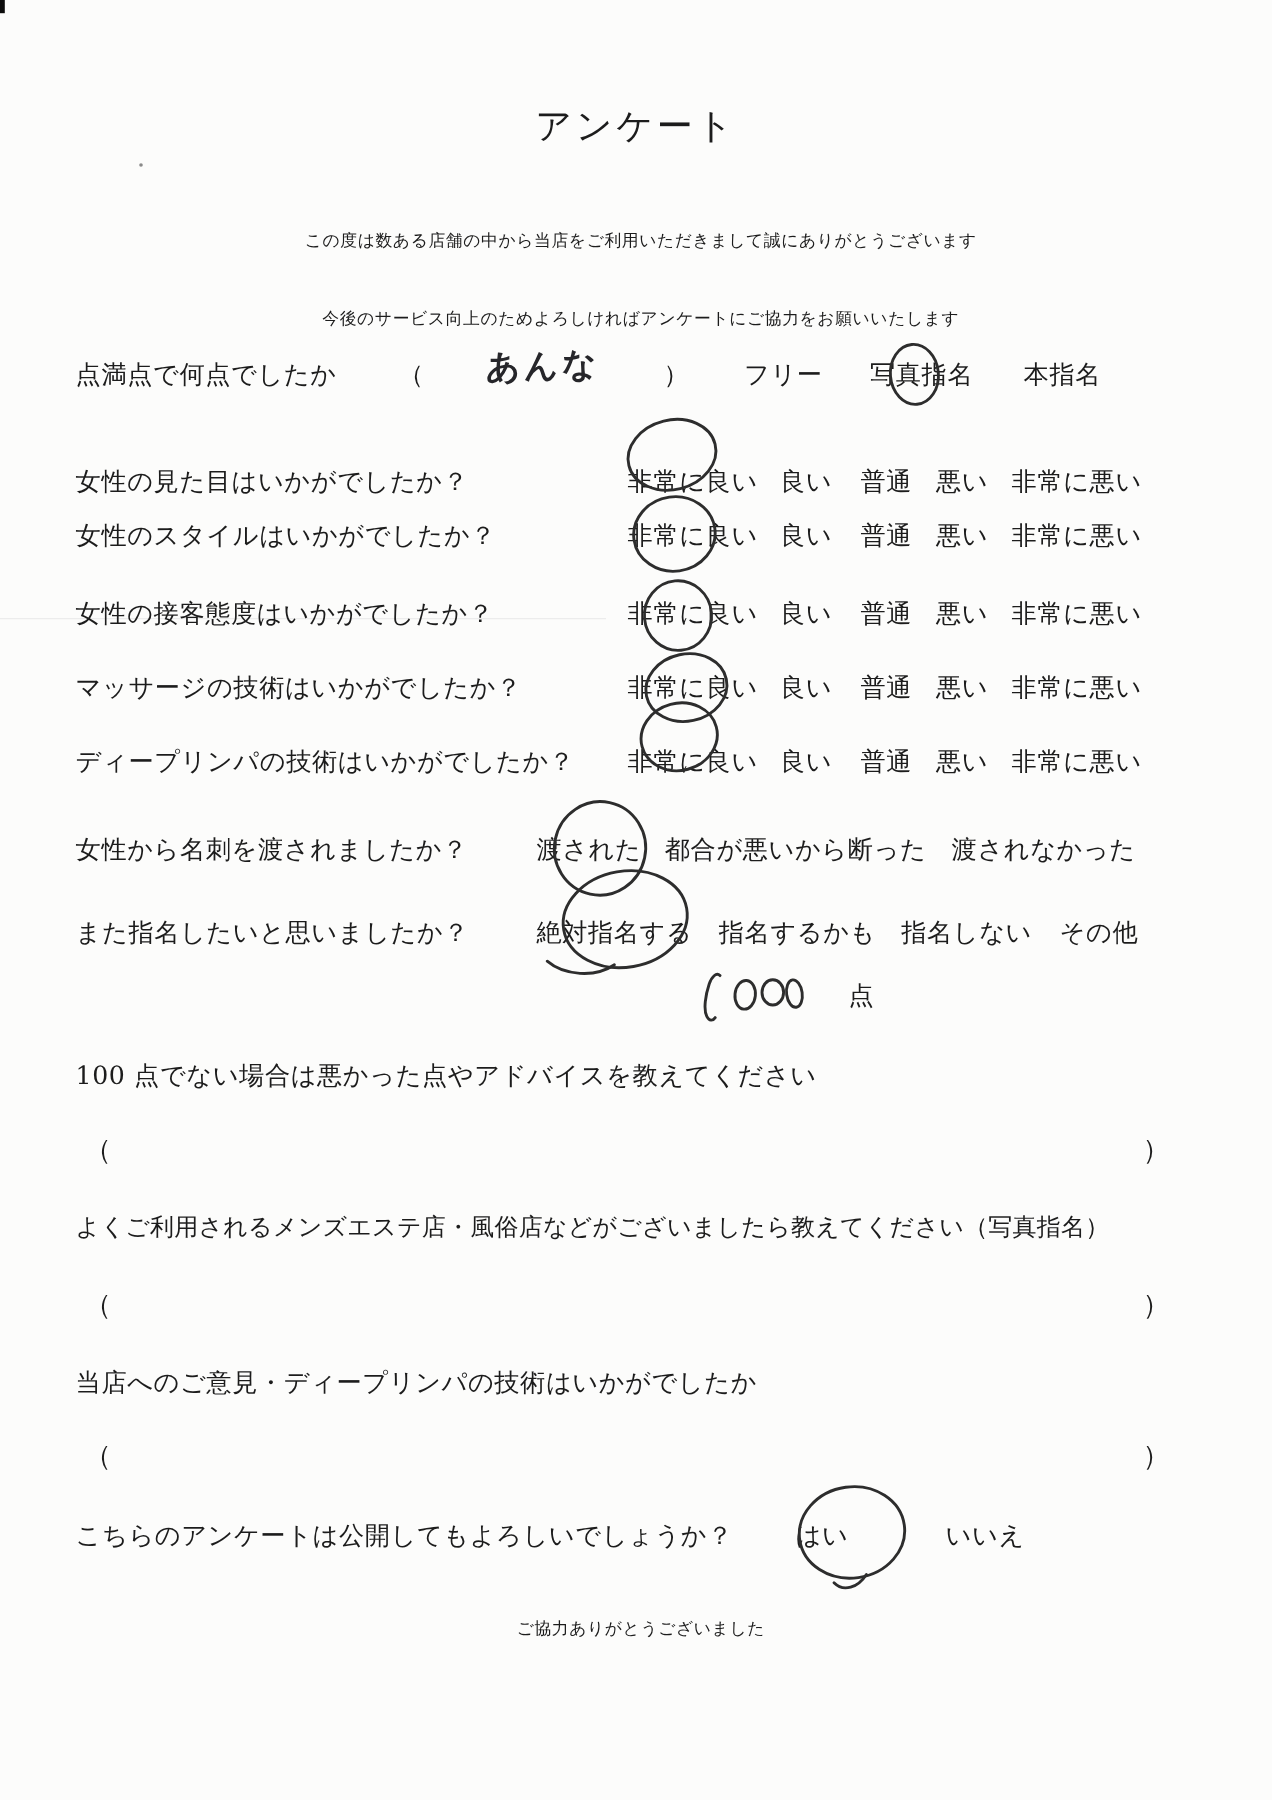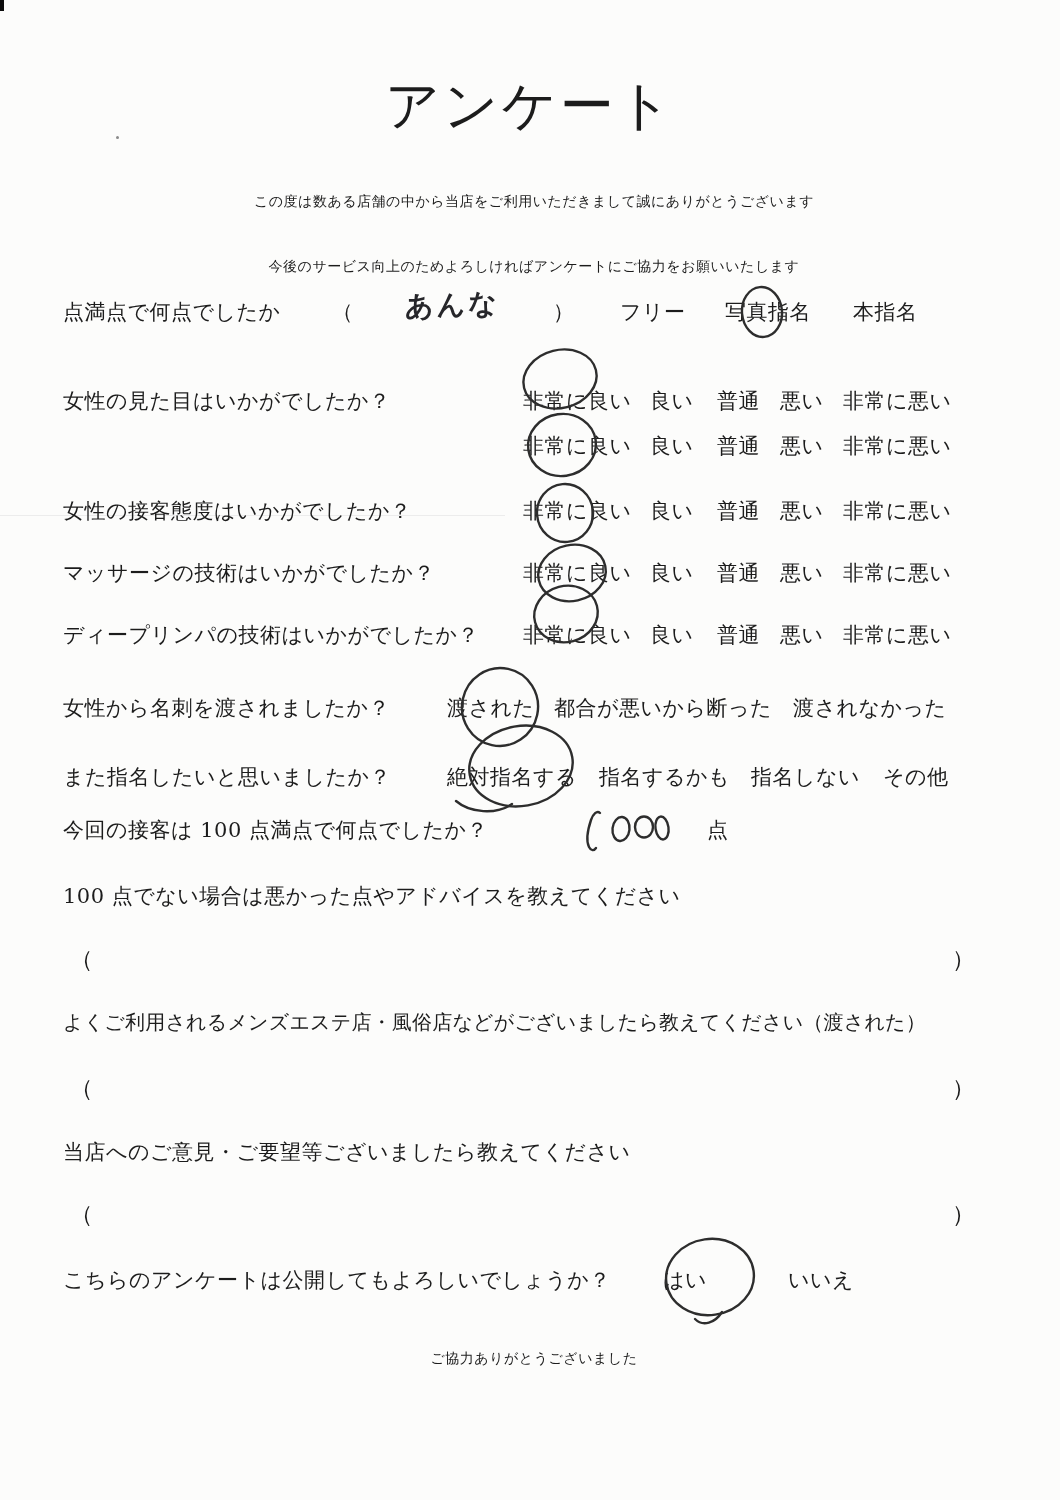--- a/index.html
+++ b/index.html
@@ -3,21 +3,21 @@
 <meta charset="utf-8">
 <style>
   html,body{margin:0;padding:0;background:#e9e9e9;}
   .page{
     position:relative;width:1060px;height:1500px;margin:0 auto;
     background:#fcfcfb;color:#1c1c1c;overflow:hidden;
     font-family:"DejaVu Serif","Liberation Serif",serif;
   }
   .title{
     position:absolute;top:76px;left:0;width:100%;text-align:center;
-    font-size:54px;line-height:60px;letter-spacing:3px;white-space:nowrap;
+    font-size:30px;line-height:60px;letter-spacing:3px;white-space:nowrap;
   }
   .centerline{
     position:absolute;left:4px;width:100%;text-align:center;
     font-size:14px;line-height:30px;letter-spacing:0.5px;white-space:nowrap;margin-top:15px;
   }
   .row{
     position:absolute;left:0;width:100%;height:30px;line-height:30px;
     font-size:21px;letter-spacing:0.5px;
   }
   .row.tight{font-size:20px;letter-spacing:0.2px;}
@@ -72,20 +72,21 @@
 
   <div class="row" style="top:386px">
     <span class="lbl">女性の見た目はいかがでしたか？</span>
     <span class="opt r1">非常に良い</span>
     <span class="opt r2">良い</span>
     <span class="opt r3">普通</span>
     <span class="opt r4">悪い</span>
     <span class="opt r5">非常に悪い</span>
   </div>
   <div class="row" style="top:431px">
+    <span class="lbl">女性のスタイルはいかがでしたか？</span>
     <span class="opt r1">非常に良い</span>
     <span class="opt r2">良い</span>
     <span class="opt r3">普通</span>
     <span class="opt r4">悪い</span>
     <span class="opt r5">非常に悪い</span>
   </div>
   <div class="row" style="top:496px">
     <span class="lbl">女性の接客態度はいかがでしたか？</span>
     <span class="opt r1">非常に良い</span>
     <span class="opt r2">良い</span>
@@ -119,42 +120,41 @@
   </div>
 
   <div class="row" style="top:693px">
     <span class="lbl">女性から名刺を渡されましたか？</span>
     <span class="opt c1">渡された</span>
     <span class="opt c2">都合が悪いから断った</span>
     <span class="opt c3">渡されなかった</span>
   </div>
 
   <div class="row" style="top:815px">
-    <span class="lbl">今回の接客は 100 点満点で何点でしたか？</span>
     <span class="opt score-unit">点</span>
   </div>
 
   <div class="row" style="top:881px">
     <span class="lbl">100 点でない場合は悪かった点やアドバイスを教えてください</span>
   </div>
   <div class="row" style="top:944px">
     <span class="paren-open">（</span>
     <span class="paren-close">）</span>
   </div>
 
   <div class="row tight" style="top:1007px">
-    <span class="lbl">よくご利用されるメンズエステ店・風俗店などがございましたら教えてください（渡された）</span>
+    <span class="lbl">よくご利用されるメンズエステ店・風俗店などがございましたら教えてください（写真指名）</span>
   </div>
   <div class="row" style="top:1073px">
     <span class="paren-open">（</span>
     <span class="paren-close">）</span>
   </div>
 
   <div class="row" style="top:1137px">
-    <span class="lbl">当店へのご意見・ご要望等ございましたら教えてください</span>
+    <span class="lbl">当店へのご意見・ディープリンパの技術はいかがでしたか</span>
   </div>
   <div class="row" style="top:1199px">
     <span class="paren-open">（</span>
     <span class="paren-close">）</span>
   </div>
 
   <div class="row" style="top:1265px">
     <span class="lbl">こちらのアンケートは公開してもよろしいでしょうか？</span>
     <span class="opt b1">はい</span>
     <span class="opt b2">いいえ</span>

